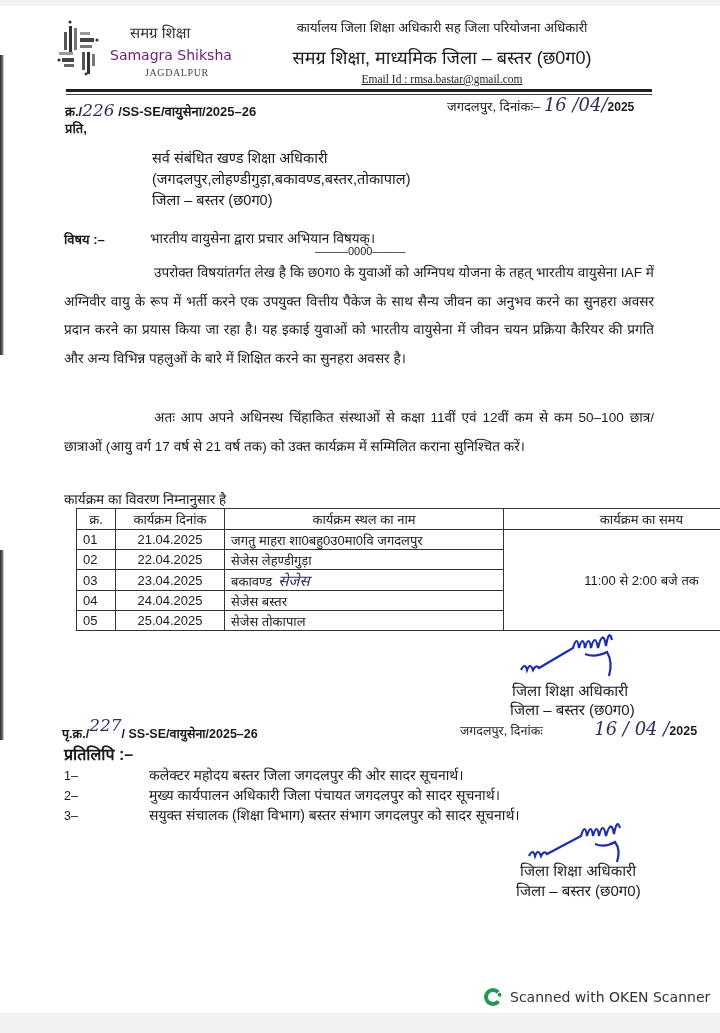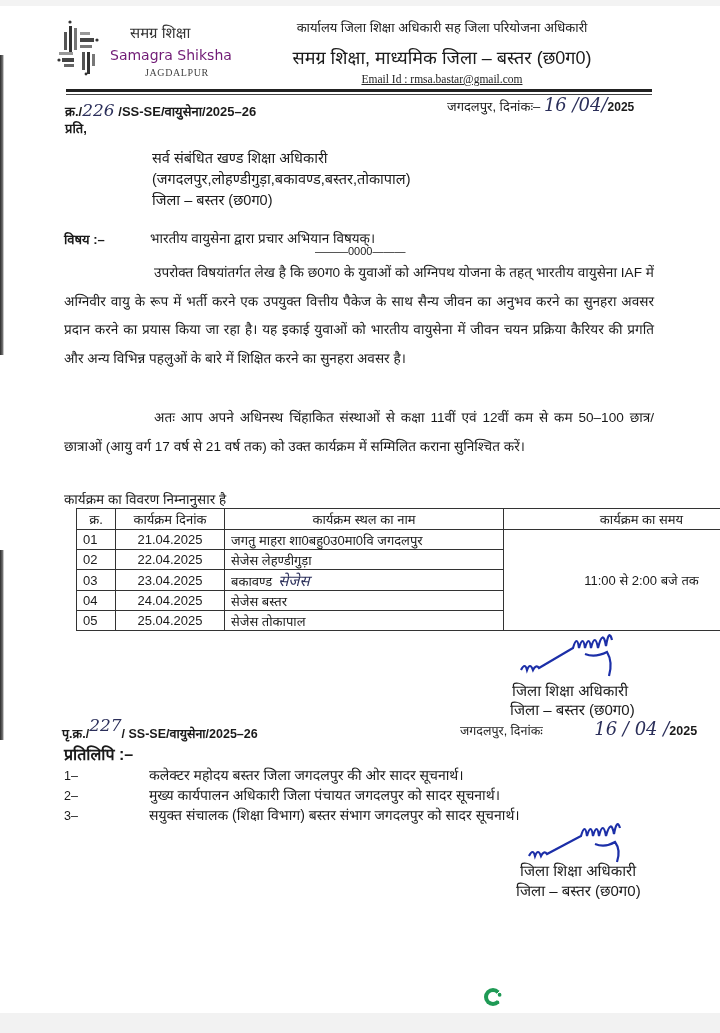--- a/index.html
+++ b/index.html
@@ -181,14 +181,15 @@
 <div class="copy-item" style="top:805px"><span class="num">3–</span><span>सयुक्त संचालक (शिक्षा विभाग) बस्तर संभाग जगदलपुर को सादर सूचनार्थ।</span></div>
 
 <svg class="signature" style="left:523px; top:818px; width:120px; height:50px" viewBox="0 0 120 50">
   <path d="M6 38 q4 -8 6 0 q3 -8 6 0 q3 -6 6 -2 L58 18 q4 -14 6 0 q4 -14 6 0 q4 -14 6 0 q4 -16 7 0 q5 -18 8 -2 q3 -16 6 -6 M72 26 q10 4 20 -2 q6 8 2 20" fill="none" stroke="#1c2fa8" stroke-width="2.2"></path>
 </svg>
 <div class="sign-block" style="left:520px; top:860px">जिला शिक्षा अधिकारी</div>
 <div class="sign-block" style="left:516px; top:880px">जिला – बस्तर (छ0ग0)</div>
 
 <div class="scanner">
   <span class="scanner-icon"></span>
+  <span>Scanned with OKEN Scanner</span>
 </div>
 <div class="bottom-strip"></div>
 
 </body></html>

